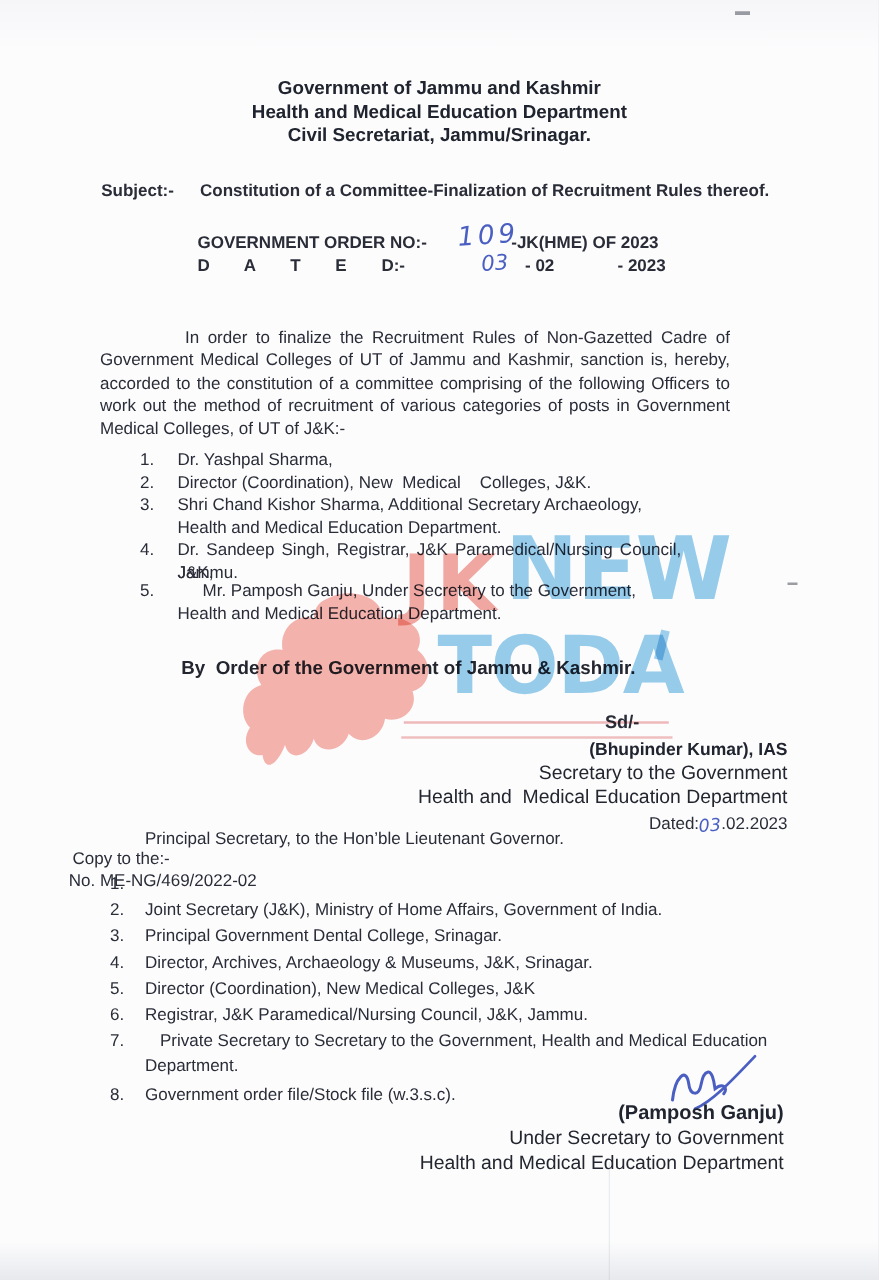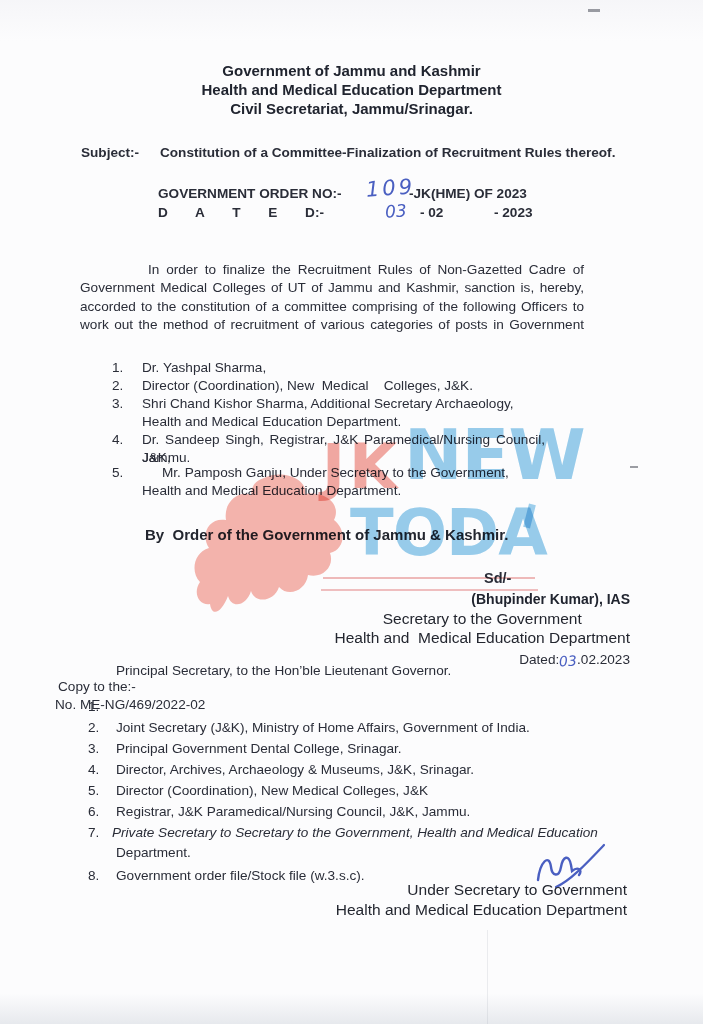--- a/index.html
+++ b/index.html
@@ -56,20 +56,21 @@
   <div class="abs t b" style="left:158px;top:204px;word-spacing:24px;">D A T E D:-</div>
   <div class="abs hand" style="left:385px;top:201px;font-size:17px;">03</div>
   <div class="abs t b" style="left:420px;top:204px;">- 02</div>
   <div class="abs t b" style="left:494px;top:204px;">- 2023</div>
 
   <div class="abs t" style="left:80px;top:261px;width:504px;">
     <div class="just" style="padding-left:68px;box-sizing:border-box;">In order to finalize the Recruitment Rules of Non-Gazetted Cadre of</div>
     <div class="just">Government Medical Colleges of UT of Jammu and Kashmir, sanction is, hereby,</div>
     <div class="just">accorded to the constitution of a committee comprising of the following Officers to</div>
     <div class="just">work out the method of recruitment of various categories of posts in Government</div>
+    <div>Medical Colleges, of UT of J&amp;K:-</div>
   </div>
 
   <div>
     <div class="abs t num" style="left:112px;top:359px;">1.</div>
     <div class="abs t" style="left:142px;top:359px;">Dr. Yashpal Sharma,</div>
 
     <div class="abs t num" style="left:112px;top:377px;">2.</div>
     <div class="abs t prewrap" style="left:142px;top:377px;">Director (Coordination), New  Medical    Colleges, J&amp;K.</div>
 
     <div class="abs t num" style="left:112px;top:395px;">3.</div>
@@ -83,21 +84,21 @@
     <div class="abs t num" style="left:112px;top:464px;">5.</div>
     <div class="abs t" style="left:142px;top:464px;margin-left:20px;">Mr. Pamposh Ganju, Under Secretary to the Government,</div>
     <div class="abs t" style="left:142px;top:482px;">Health and Medical Education Department.</div>
   </div>
 
   <div class="abs b prewrap" style="left:145px;top:526px;font-size:15px;color:#23262f;">By  Order of the Government of Jammu &amp; Kashmir.</div>
 
   <div class="abs b" style="left:484px;top:570px;font-size:14.5px;">Sd/-</div>
   <div class="abs right-block" style="right:73px;top:589px;">
     <div class="b" style="font-size:14px;line-height:20px;color:#20242f;">(Bhupinder Kumar), IAS</div>
-    <div class="big prewrap" style="line-height:19px;text-align:center;">Secretary to the Government</div>
+    <div class="big prewrap" style="line-height:19px;">Secretary to the Government</div>
     <div class="big prewrap" style="line-height:19px;">Health and  Medical Education Department</div>
     <div class="t" style="margin-top:3px;"><span>Dated:</span><span class="hand" style="font-size:14px;position:relative;top:2px;">03</span><span>.02.2023</span></div>
   </div>
 
   <div class="abs t" style="left:55px;top:696px;">No. ME-NG/469/2022-02</div>
   <div class="abs t" style="left:58px;top:678px;">Copy to the:-</div>
 
   <div>
     <div class="abs t num" style="left:88px;top:698px;">1.</div>
     <div class="abs t" style="left:116px;top:662px;">Principal Secretary, to the Hon’ble Lieutenant Governor.</div>
@@ -111,33 +112,34 @@
     <div class="abs t num" style="left:88px;top:761px;">4.</div>
     <div class="abs t" style="left:116px;top:761px;">Director, Archives, Archaeology &amp; Museums, J&amp;K, Srinagar.</div>
 
     <div class="abs t num" style="left:88px;top:782px;">5.</div>
     <div class="abs t" style="left:116px;top:782px;">Director (Coordination), New Medical Colleges, J&amp;K</div>
 
     <div class="abs t num" style="left:88px;top:803px;">6.</div>
     <div class="abs t" style="left:116px;top:803px;">Registrar, J&amp;K Paramedical/Nursing Council, J&amp;K, Jammu.</div>
 
     <div class="abs t num" style="left:88px;top:824px;">7.</div>
-    <div class="abs t" style="left:112px;top:824px;font-style:italic;">Private Secretary to Secretary to the Government, Health and Medical Education</div>
+    <div class="abs t" style="left:128px;top:824px;">Private Secretary to Secretary to the Government, Health and Medical Education</div>
     <div class="abs t" style="left:116px;top:844px;">Department.</div>
 
     <div class="abs t num" style="left:88px;top:867px;">8.</div>
     <div class="abs t" style="left:116px;top:867px;">Government order file/Stock file (w.3.s.c).</div>
   </div>
 
   <svg class="abs" style="left:528px;top:840px;" width="84" height="52" viewBox="0 0 84 52">
     <path d="M10,40 C12,22 21,13 23,27 C24,36 31,38 33,27 C35,16 41,14 43,25 L44,31 C50,26 55,30 51,35" fill="none" stroke="#4a5fc1" stroke-width="2.4" stroke-linecap="round"></path>
     <path d="M28,47 C42,41 58,24 76,5" fill="none" stroke="#4a5fc1" stroke-width="2.2" stroke-linecap="round"></path>
   </svg>
 
   <div class="abs right-block" style="right:76px;top:880px;">
+    <div class="b" style="font-size:16px;line-height:21px;color:#20242f;">(Pamposh Ganju)</div>
     <div class="big" style="line-height:20px;">Under Secretary to Government</div>
     <div class="big" style="line-height:20px;">Health and Medical Education Department</div>
   </div>
 
   <svg class="abs wm-shape" style="left:192px;top:472px;" width="168" height="150" viewBox="0 0 168 150">
     <path d="M72,6 C90,-3 116,7 113,22 C132,19 150,31 142,48 C155,58 153,77 138,81 C143,95 130,107 116,103
              C114,118 97,126 87,115 C82,130 63,132 59,119 C55,133 40,138 36,124 C30,140 20,146 18,132
              C8,134 0,122 8,110 C-2,100 2,80 17,76 C8,62 17,45 34,48 C31,29 48,18 59,23 C60,12 64,9 72,6 Z" fill="#f2988f" opacity="0.72"></path>
   </svg>
   <div class="abs wm wm-pink" style="left:322px;top:436px;font-size:62px;letter-spacing:4px;">JK</div>

